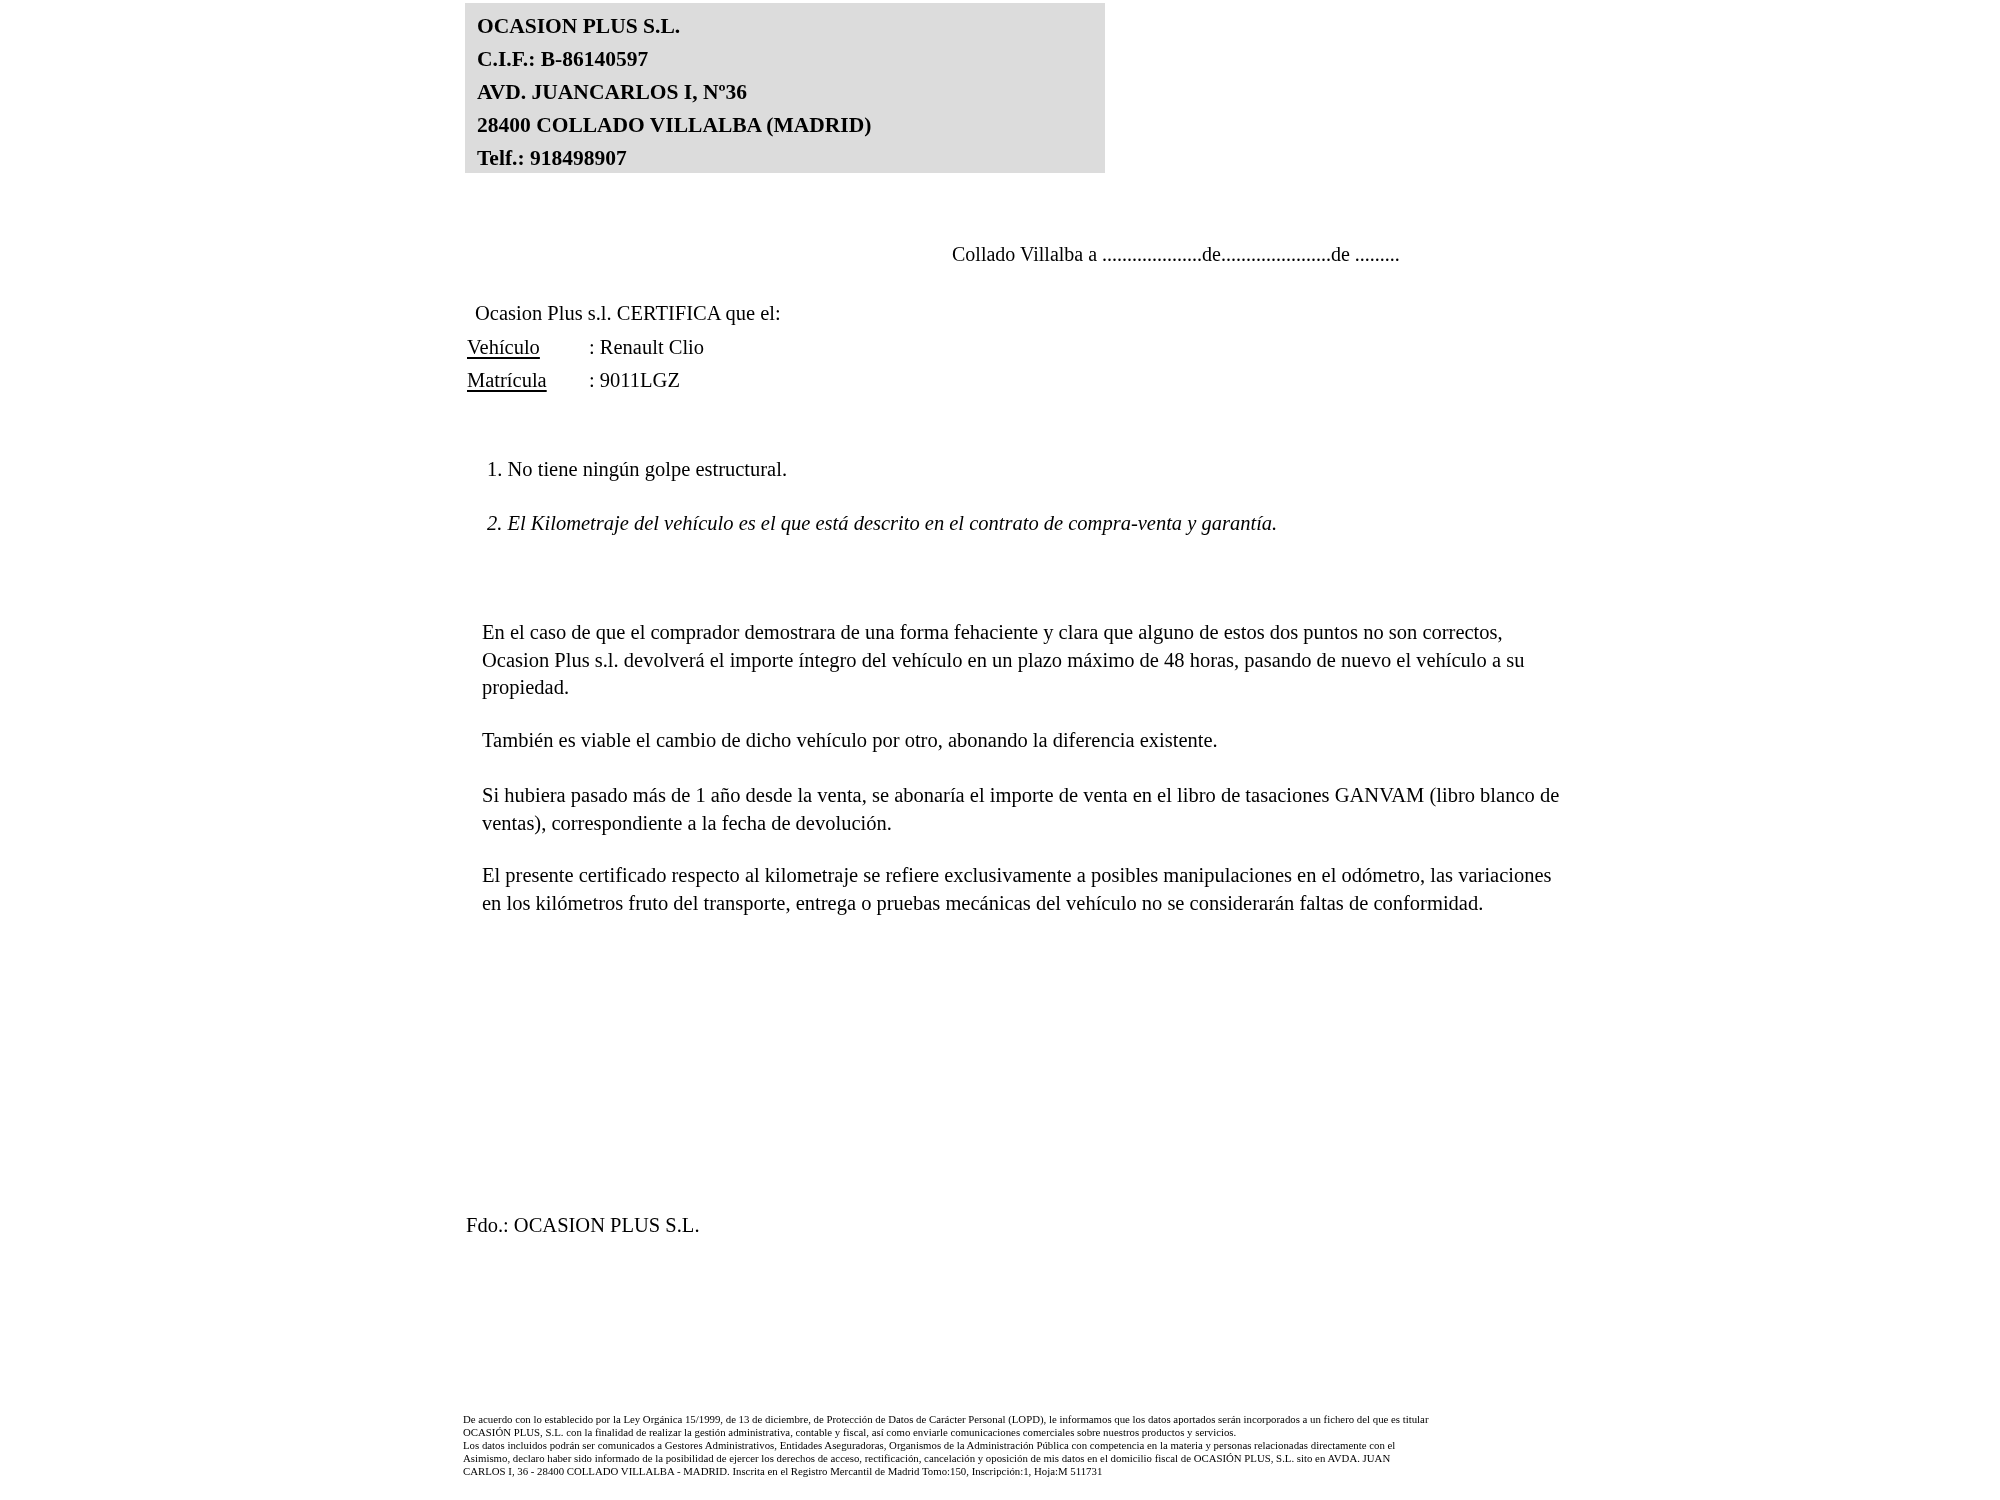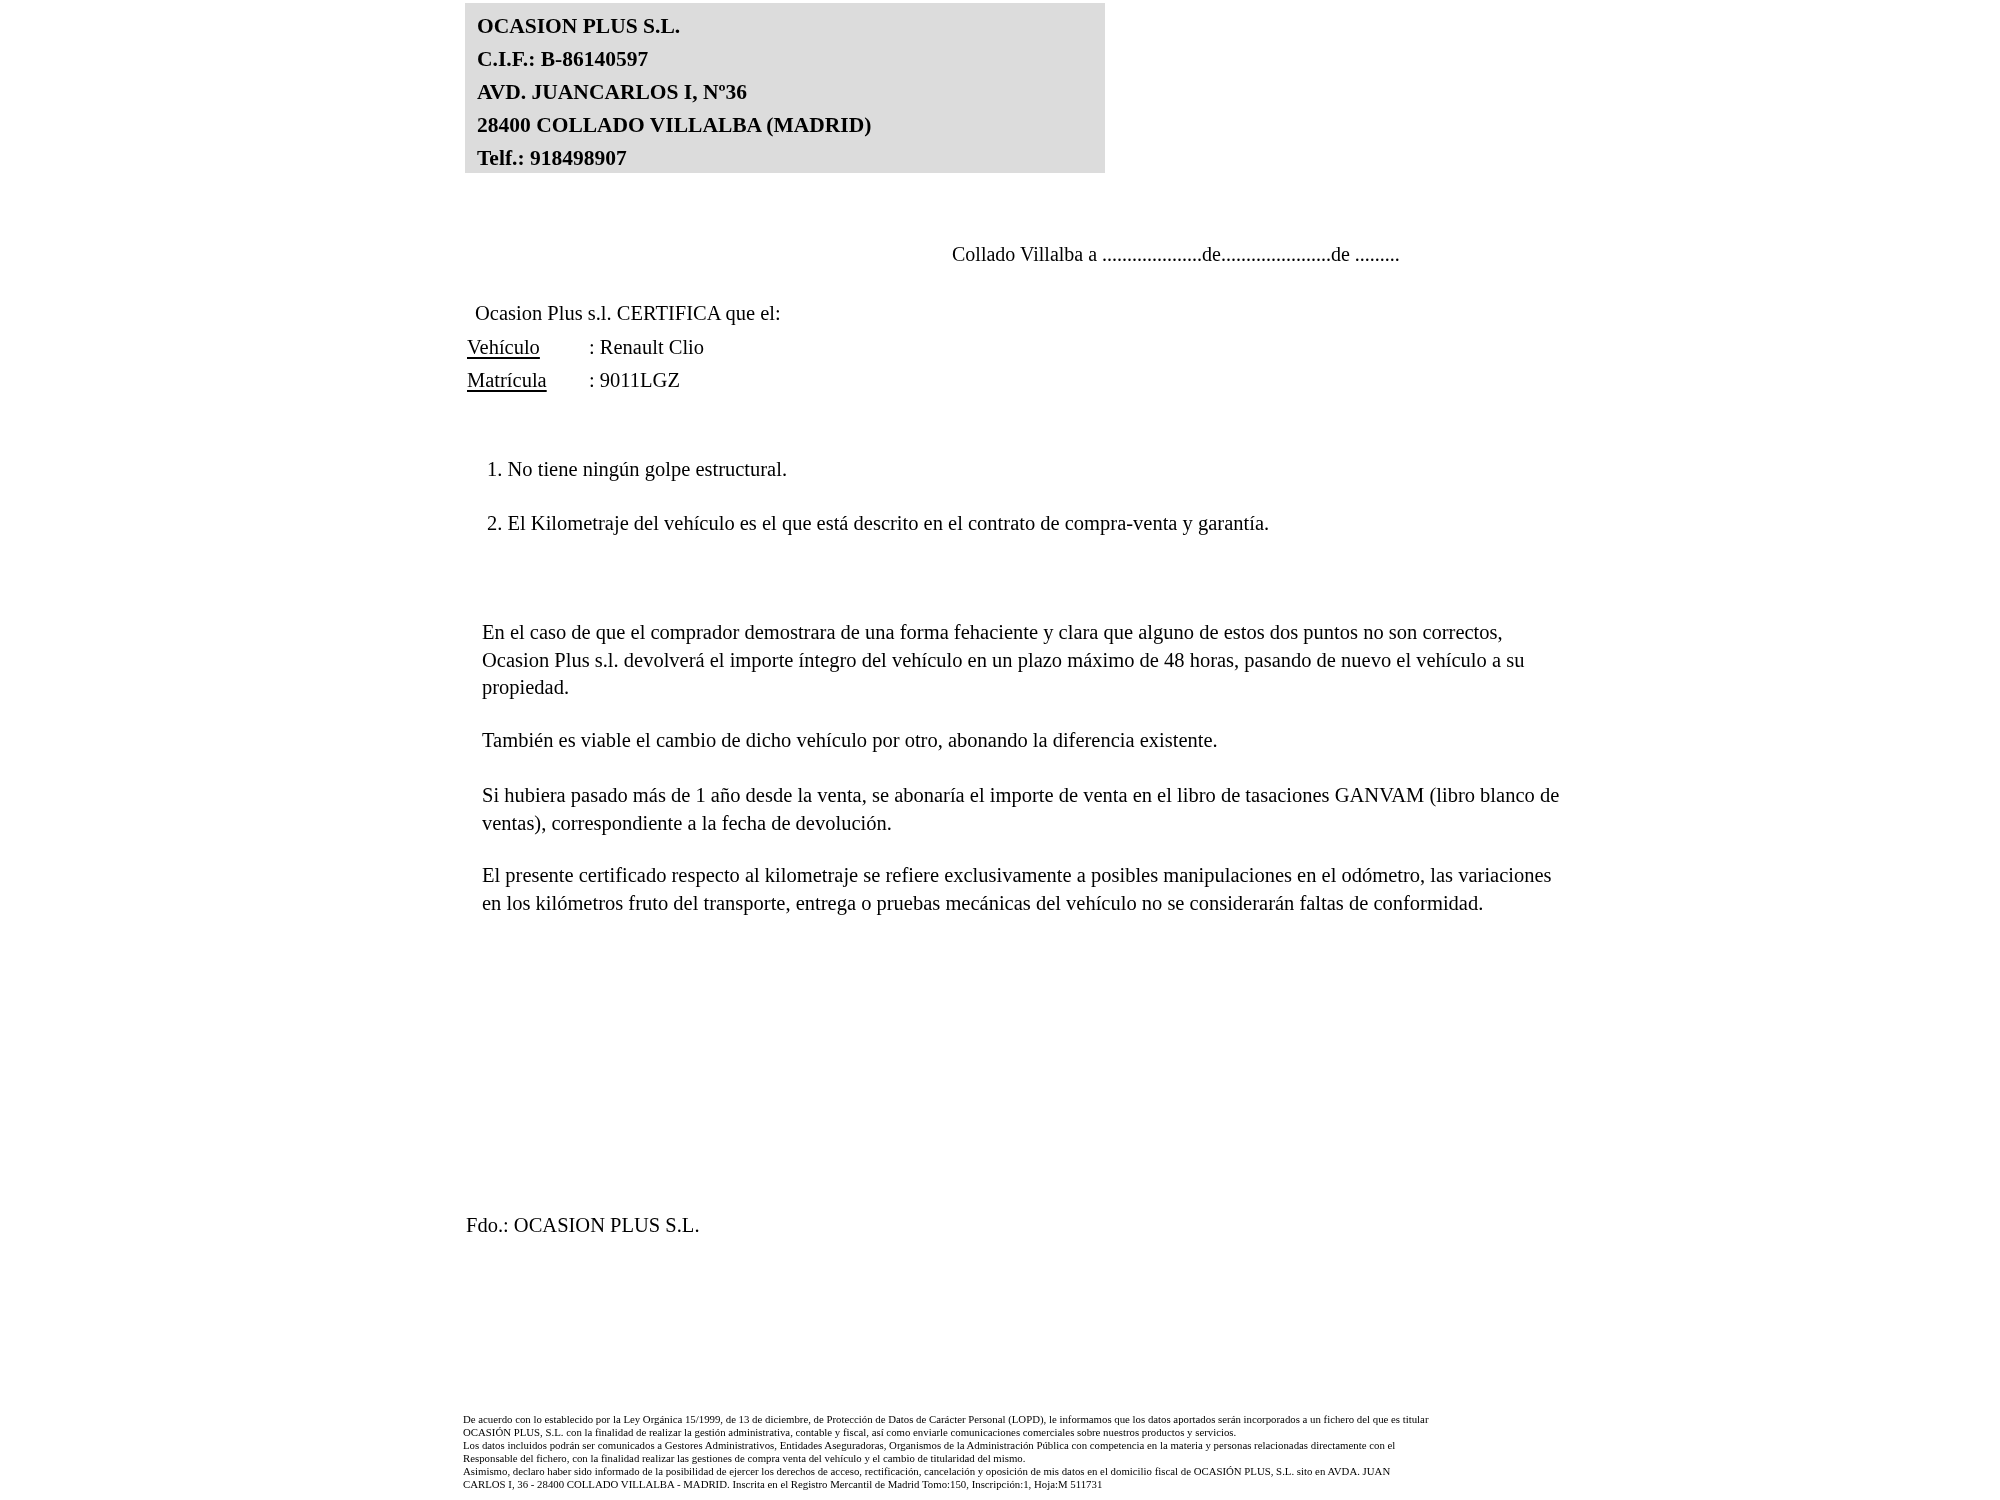--- a/index.html
+++ b/index.html
@@ -67,21 +67,21 @@
 
   
   .item {
     position: absolute;
     left: 466px;
     font-size: 20.5px;
     white-space: nowrap;
     margin-left: 21px;
   }
   .item-1 { top: 458px; }
-  .item-2 { top: 512px; }
+  .item-2 { top: 512px; font-style: italic; }
 
   
   .para {
     position: absolute;
     left: 466px;
     width: 1088px;
     font-size: 20.5px;
     line-height: 27.5px;
     text-align: left;
     margin-left: 16px;
@@ -142,18 +142,17 @@
   <div class="para para-2">También es viable el cambio de dicho vehículo por otro, abonando la diferencia existente.</div>
   <div class="para para-3">Si hubiera pasado más de 1 año desde la venta, se abonaría el importe de venta en el libro de tasaciones GANVAM (libro blanco de ventas), correspondiente a la fecha de devolución.</div>
   <div class="para para-4">El presente certificado respecto al kilometraje se refiere exclusivamente a posibles manipulaciones en el odómetro, las variaciones en los kilómetros fruto del transporte, entrega o pruebas mecánicas del vehículo no se considerarán faltas de conformidad.</div>
 
   <div class="fdo">Fdo.: OCASION PLUS S.L.</div>
 
   <div class="fine-print">
     <div class="fp-line">De acuerdo con lo establecido por la Ley Orgánica 15/1999, de 13 de diciembre, de Protección de Datos de Carácter Personal (LOPD), le informamos que los datos aportados serán incorporados a un fichero del que es titular</div>
     <div class="fp-line">OCASIÓN PLUS, S.L. con la finalidad de realizar la gestión administrativa, contable y fiscal, así como enviarle comunicaciones comerciales sobre nuestros productos y servicios.</div>
     <div class="fp-line">Los datos incluidos podrán ser comunicados a Gestores Administrativos, Entidades Aseguradoras, Organismos de la Administración Pública con competencia en la materia y personas relacionadas directamente con el</div>
-    <div class="fp-line">Responsable del fichero, con la finalidad realizar las gestiones de compra venta del vehículo y el cambio de titularidad del mismo.</div>
     <div class="fp-line">Asimismo, declaro haber sido informado de la posibilidad de ejercer los derechos de acceso, rectificación, cancelación y oposición de mis datos en el domicilio fiscal de OCASIÓN PLUS, S.L. sito en AVDA. JUAN</div>
     <div class="fp-line">CARLOS I, 36 - 28400 COLLADO VILLALBA - MADRID. Inscrita en el Registro Mercantil de Madrid Tomo:150, Inscripción:1, Hoja:M 511731</div>
   </div>
 
 </div>
 
 </body></html>

